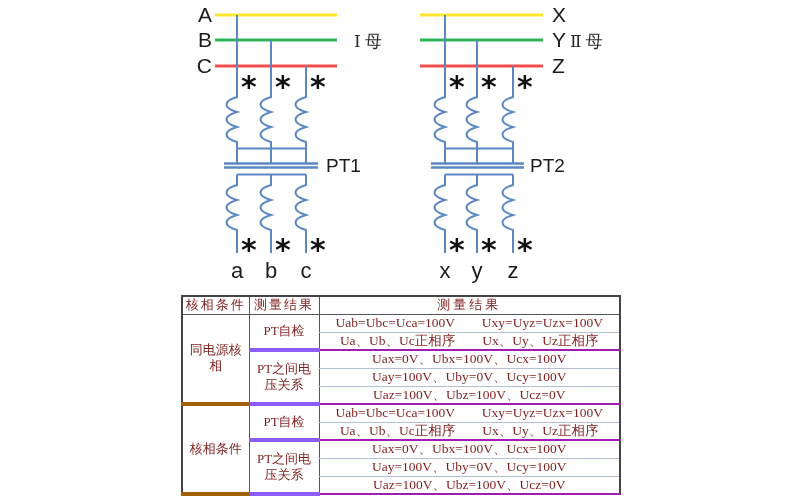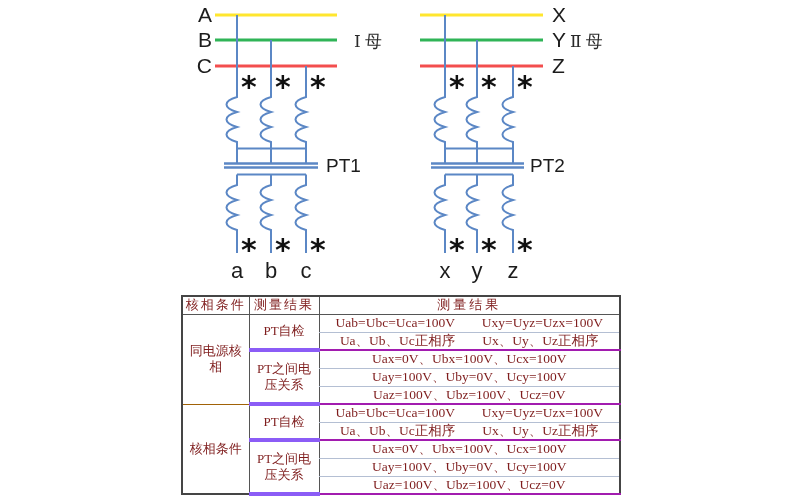--- a/index.html
+++ b/index.html
@@ -35,21 +35,21 @@
   table.meas th, table.meas td {
     padding: 0 1px;
     text-align: center;
     vertical-align: middle;
     line-height: 16px;
     font-weight: normal;
     border-left: 1px solid #555;
   }
   table.meas th { border-bottom: 1px solid #555; letter-spacing: 2px; }
   table.meas th.res-h { letter-spacing: 3px; }
-  td.cond { border-bottom: 1px solid #a16207; }
+  td.cond { border-bottom: 4px solid #a16207; }
   td.obj  { border-bottom: 4px solid #8b5cf6; }
   td.res  { border-bottom: 1px solid #b4bfd3; font-size: 13.5px; margin-top: 41px; }
   td.res.dark-b { border-bottom: 2px solid #a21caf; }
 </style>
 </head>
 <body>
 
 <svg id="diagram-svg" width="800" height="292" viewBox="0 0 800 292" xmlns="http://www.w3.org/2000/svg">
 
   <g stroke-width="3">

